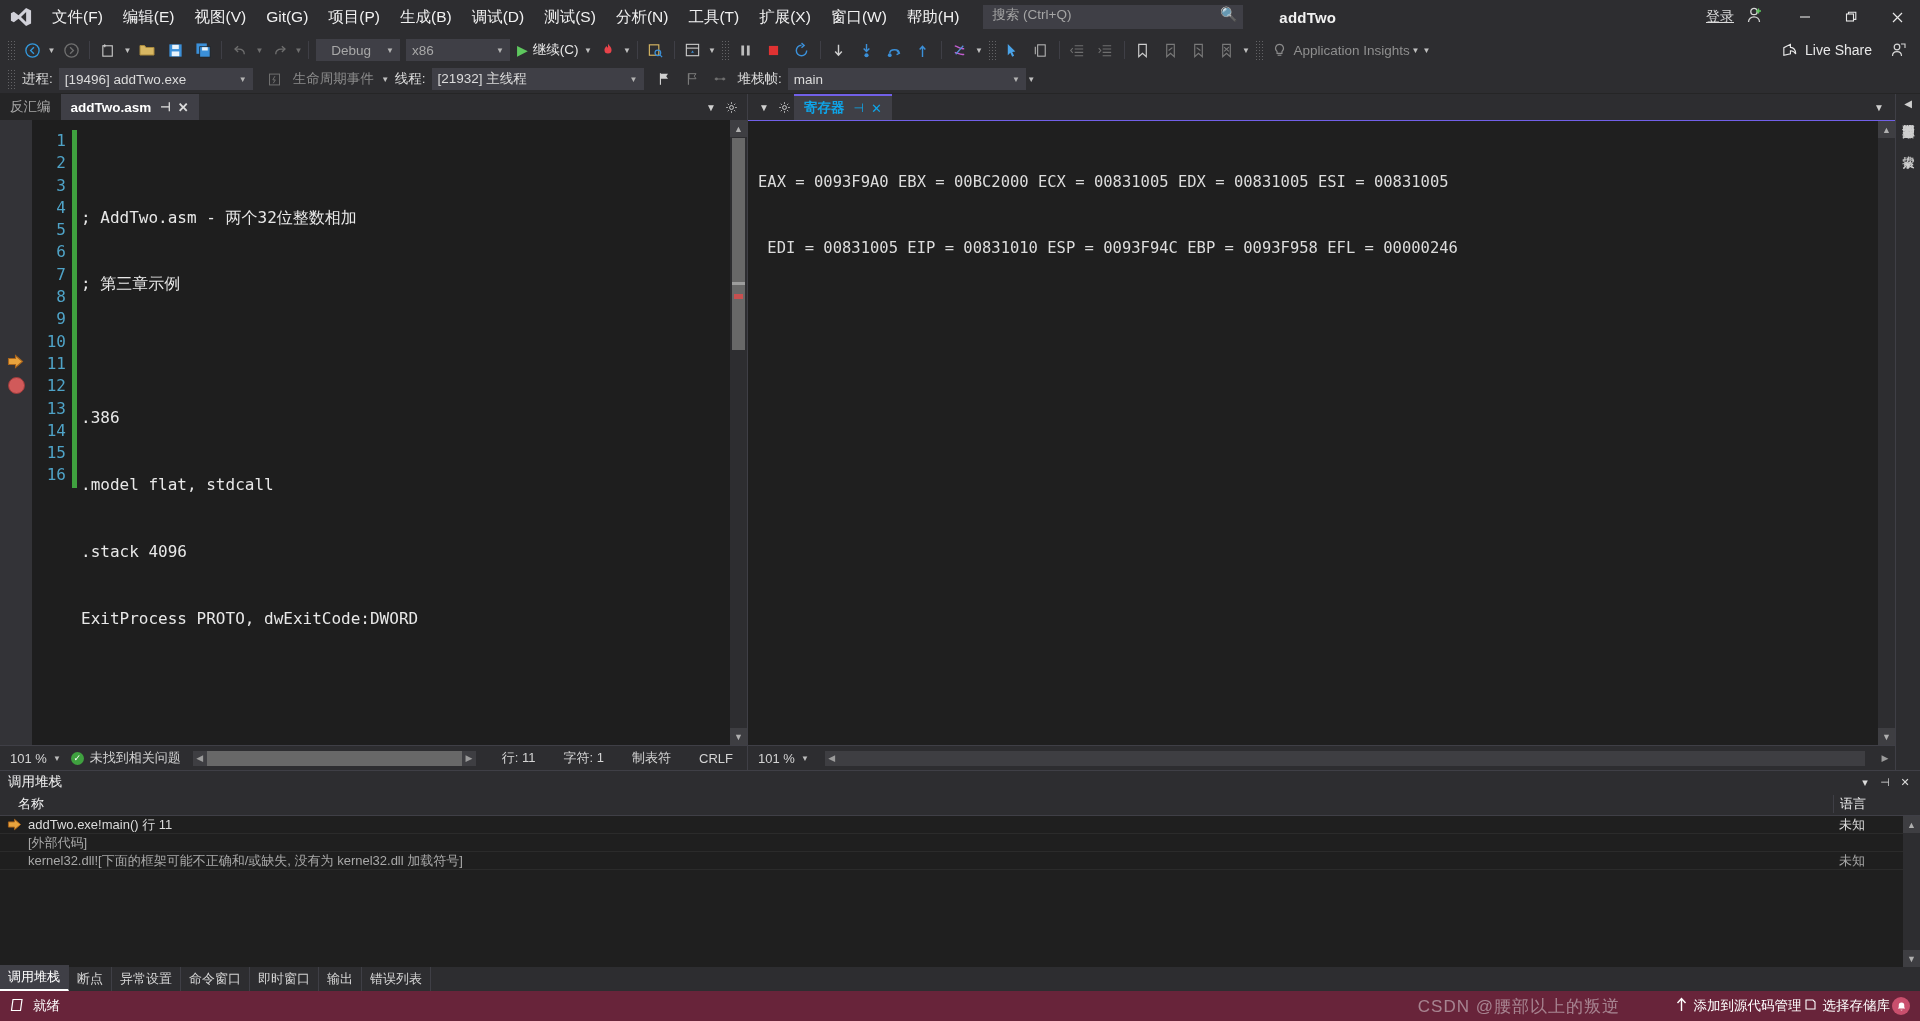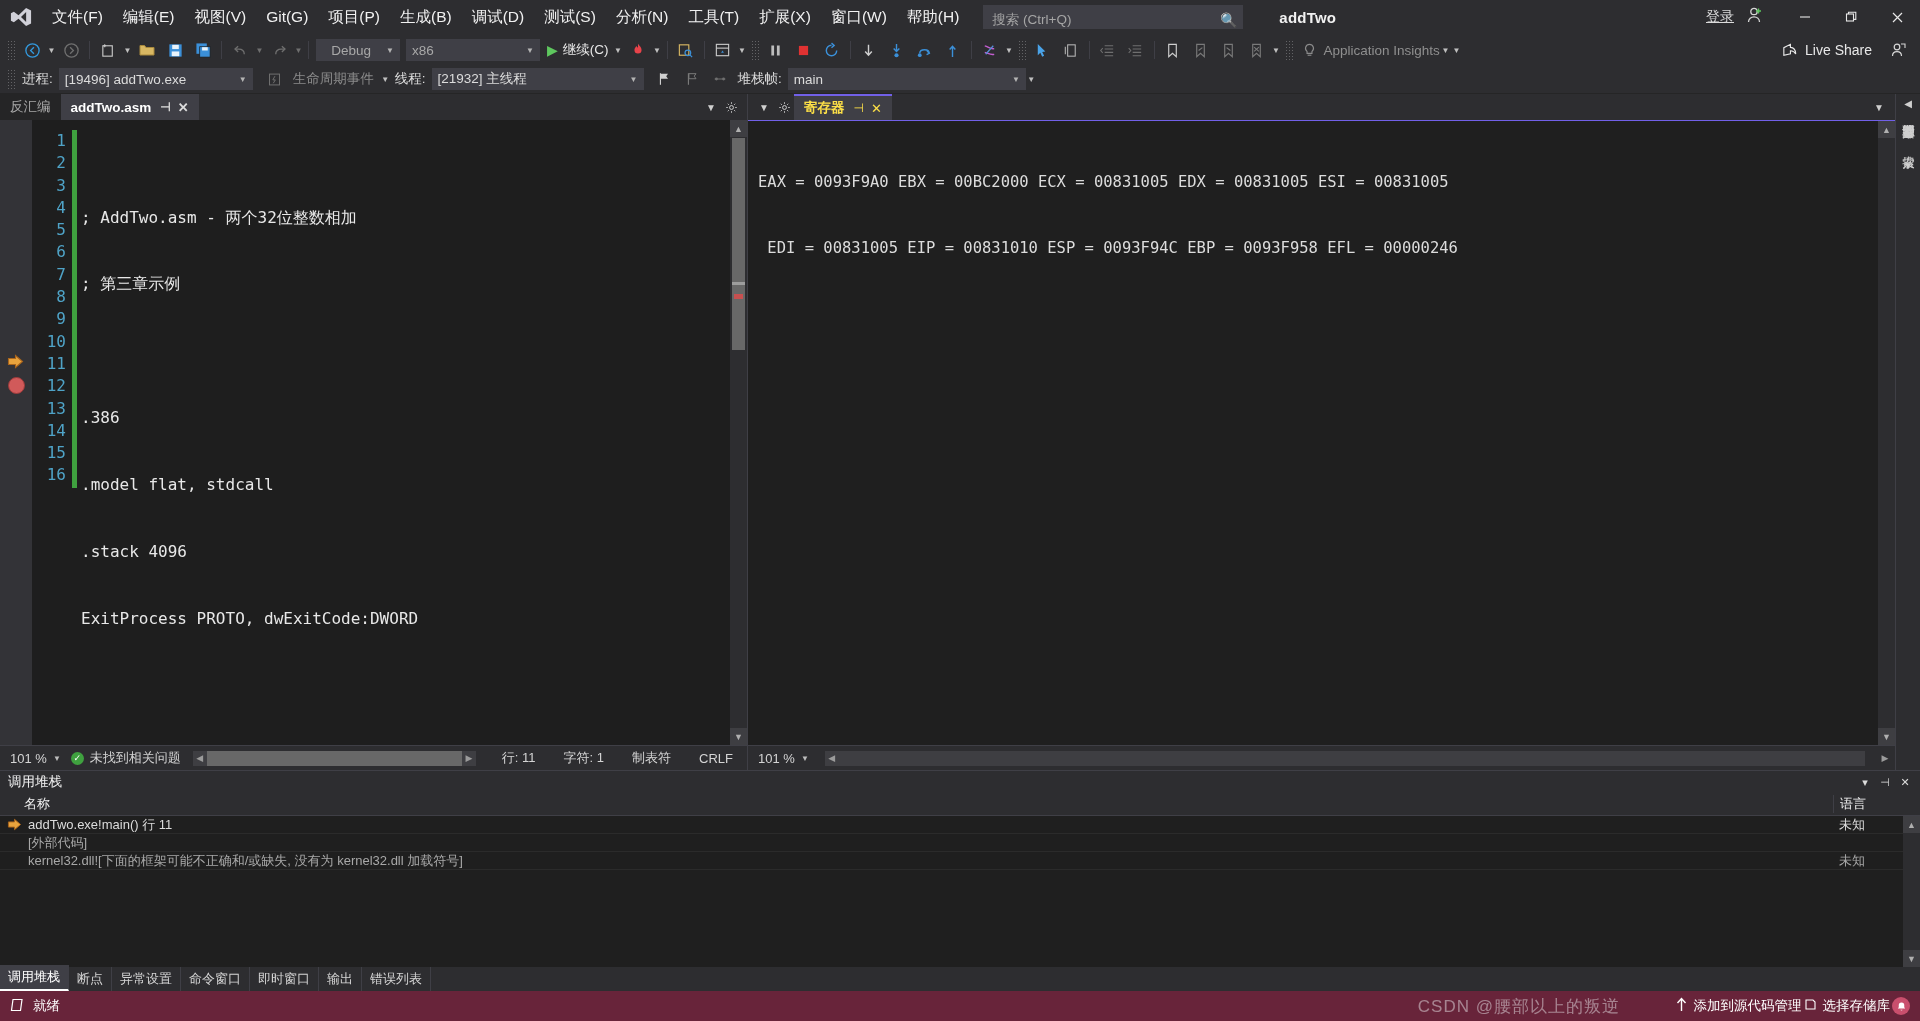--- a/index.html
+++ b/index.html
@@ -38,21 +38,21 @@
     height: 34px;
     line-height: 34px;
     cursor: default;
     white-space: nowrap;
   }
   .search-box {
     margin-left: 14px;
     width: 260px; height: 24px;
     background: #3f3f46;
     border: 1px solid #3f3f46;
-    display: flex; align-items: flex-end;
+    display: flex; align-items: flex-start;
     padding: 0 6px;
     box-sizing: border-box;
   }
   .search-box input {
     flex: 1;
     background: transparent; border: none; outline: none;
     color: #c8c8c8; font-size: 13.5px;
     font-family: "Liberation Sans", sans-serif;
   }
   .search-box input::placeholder { color: #a5a5a5; }
@@ -294,21 +294,21 @@
     background: #1f1f1f;
     border-left: 1px solid #3f3f46;
   }
   .reg-tabstrip {
     height: 26px; background:#2d2d30;
     display:flex; align-items:flex-end; flex:0 0 auto;
   }
   .reg-tab {
     height: 26px; display:flex; align-items:center;
     padding: 4px 10px; font-size: 13.5px;
-    color:#fde047; font-weight:bold;
+    color:#0ea5e9; font-weight:bold;
     background:#3f3f46;
     border-top: 2px solid #7160e8;
     box-sizing: border-box;
   }
   .reg-tab .pin { margin-left:9px; font-size:12px; font-weight:normal;}
   .reg-tab .x { margin-left:7px; font-size:13px; font-weight:normal;}
   .reg-tabstrip-right { margin-left:auto; display:flex; align-items:center; padding-right:6px; height:26px;}
   .reg-body {
     flex: 1 1 auto;
     background: #1f1f1f;
@@ -376,21 +376,21 @@
   .bw-header .btns span {
     width:18px; height:18px; display:flex; align-items:center; justify-content:center;
     color:#dcdcdc; font-size:11px;
   }
   .cs-colhdr {
     height: 22px; background:#2d2d30;
     display:flex; align-items:center; flex:0 0 auto;
     color:#f1f1f1; font-size:13px;
     border-bottom:1px solid #3f3f46;
   }
-  .cs-colhdr .c-name { flex:1 1 auto; padding-left: 24px; }
+  .cs-colhdr .c-name { flex:1 1 auto; padding-left: 18px; }
   .cs-colhdr .c-lang { width: 70px; padding-left: 6px; border-left:1px solid #3f3f46; box-sizing:border-box;}
   .cs-rows { flex:1 1 auto; overflow:hidden; background:#1f1f1f; }
   .cs-row {
     height: 17px; display:flex; align-items:center;
     font-size: 13px; color:#dcdcdc;
     border-bottom: 1px solid #2b2b2b;
   }
   .cs-row .gutter { width:28px; flex:0 0 28px; display:flex; align-items:center; justify-content:center;}
   .cs-row .nm { flex:1 1 auto; white-space:nowrap; overflow:hidden; }
   .cs-row .lg { width:70px; flex:0 0 70px; padding-left:6px; box-sizing:border-box; color:#dcdcdc;}
@@ -558,21 +558,21 @@
           <path d="M11.5 4.5l3.3 3-3.3 3" fill="none" stroke="#6f6f6f" stroke-width="1.4"></path>
         </svg>
     </div>
     <div class="tb-caret dim">▼</div>
     <div class="tb-sep"></div>
 
     <div class="tb-combo" style="width:76px;text-align:center;">
       <span class="cb-label">Debug</span>
       <span class="cb-arrow">▼</span>
     </div>
-    <div class="tb-combo" style="width:134px;">
+    <div class="tb-combo" style="width:104px;">
       <span class="cb-label">x86</span>
       <span class="cb-arrow">▼</span>
     </div>
 
     <div class="tb-run">
       <span class="glyph">▶</span>
       <span class="txt">继续(C)</span>
     </div>
     <div class="tb-caret">▼</div>
     <div class="tb-btn">

